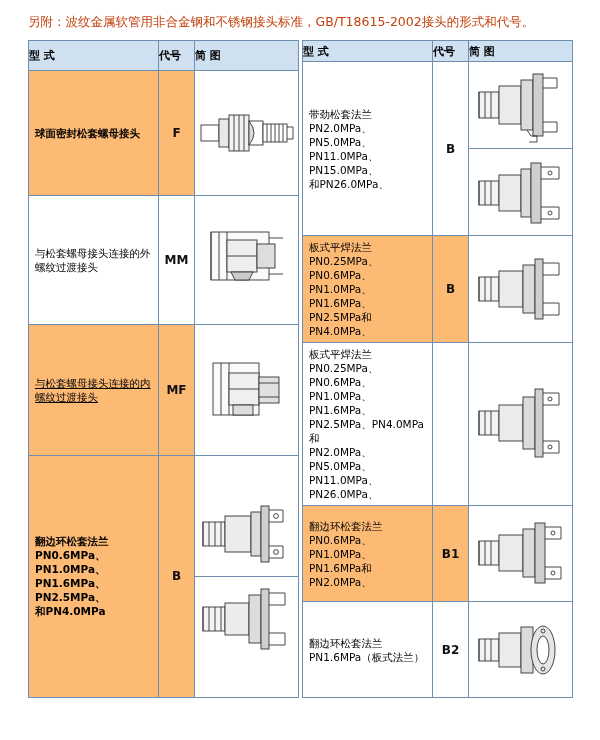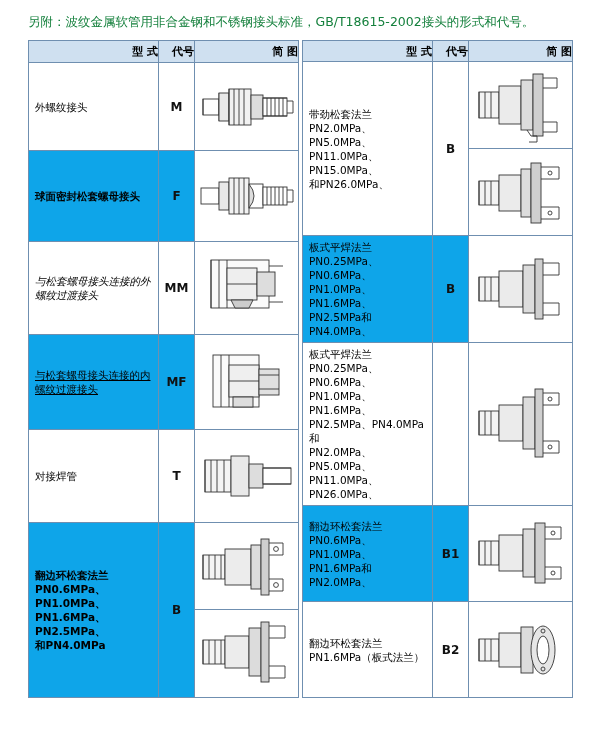--- a/index.html
+++ b/index.html
@@ -6,49 +6,49 @@
   body{
     width:600px;height:740px;
     background:#ffffff;
     font-family:"Liberation Sans","DejaVu Sans",sans-serif;
     color:#111;
     overflow:hidden;
   }
   .page{position:relative;width:600px;height:740px;}
   .title{
     position:absolute;left:28px;top:14px;right:10px;
-    font-size:12.5px;line-height:16px;color:#15803d;
+    font-size:12.5px;line-height:16px;color:#c2410c;
     font-family:"DejaVu Sans","Liberation Sans",sans-serif;
   }
   .tables{
     position:absolute;left:28px;top:40px;width:545px;
     display:flex;gap:0;
   }
   table{border-collapse:collapse;table-layout:fixed;}
   td,th{border:1px solid #6f8fb0;padding:0;}
   .hdr{
     background:#cfe0f0;
-    text-align:right;
+    text-align:left;
     font-size:11px;
     height:20px;
     font-family:"DejaVu Sans","Liberation Sans",sans-serif;
     color:#000;
   }
   .lt{  }
   .cell-name{
     font-size:10.5px;line-height:14px;
     padding:4px 6px;
     font-family:"DejaVu Sans","Liberation Sans",sans-serif;
     color:#000;
   }
   .cell-code{
     text-align:center;font-size:12px;font-weight:bold;
     font-family:"DejaVu Sans","Liberation Sans",sans-serif;
   }
-  .yellow{background:#0ea5e9;}
+  .yellow{background:#fdba74;}
   .white{background:#ffffff;}
   .fig{background:#ffffff;padding:0;}
   .fig svg{display:block;margin:0 auto;}
   .spacer{width:5px;}
 </style>
 </head>
 <body>
 
 <div class="page">
 
@@ -62,39 +62,20 @@
         <col style="width:36px;">
         <col style="width:104px;">
       </colgroup>
       <tbody>
           <tr>
         <th class="hdr">型        式</th>
         <th class="hdr">代号</th>
         <th class="hdr">简        图</th>
       </tr>
 
-      <tr style="height:86px;">
-        <td class="cell-name white" style="white-space:pre-line;">外螺纹接头</td>
-        <td class="cell-code white">M</td>
-        <td class="fig white">
-          <svg width="100" height="80" viewBox="0 0 100 80">
-            <g fill="none" stroke="#333" stroke-width="0.9">
-              <rect x="6" y="32" width="16" height="16"></rect>
-              <path d="M6 32 L6 48 M22 26 L22 54"></path>
-              <rect x="22" y="26" width="10" height="28" fill="#e8e8e8"></rect>
-              <rect x="32" y="22" width="22" height="36" fill="#f2f2f2"></rect>
-              <path d="M32 22 L32 58 M37 22 L37 58 M42 22 L42 58 M47 22 L47 58"></path>
-              <rect x="54" y="28" width="12" height="24" fill="#ddd"></rect>
-              <rect x="66" y="31" width="24" height="18" fill="#fff"></rect>
-              <path d="M66 31 L90 31 M66 49 L90 49 M70 31 L70 49 M74 31 L74 49 M78 31 L78 49 M82 31 L82 49 M86 31 L86 49"></path>
-              <path d="M90 34 L96 34 L96 46 L90 46"></path>
-            </g>
-          </svg>
-        </td>
-      </tr>
 
       <tr style="height:88px;">
         <td class="cell-name yellow" style="white-space:pre-line;font-weight:bold;">球面密封松套螺母接头</td>
         <td class="cell-code yellow">F</td>
         <td class="fig white">
           <svg width="100" height="84" viewBox="0 0 100 84">
             <g fill="none" stroke="#333" stroke-width="0.9">
               <rect x="4" y="34" width="18" height="16"></rect>
               <rect x="22" y="28" width="10" height="28" fill="#e8e8e8"></rect>
               <rect x="32" y="24" width="20" height="36" fill="#f2f2f2"></rect>
@@ -103,21 +84,21 @@
               <rect x="52" y="30" width="14" height="24" fill="none"></rect>
               <rect x="66" y="33" width="24" height="18" fill="#fff"></rect>
               <path d="M70 33 L70 51 M74 33 L74 51 M78 33 L78 51 M82 33 L82 51 M86 33 L86 51"></path>
               <path d="M90 36 L96 36 L96 48 L90 48"></path>
             </g>
           </svg>
         </td>
       </tr>
 
       <tr style="height:90px;">
-        <td class="cell-name white" style="white-space:pre-line;font-style:italic;">与松套螺母接头连接的外螺纹过渡接头</td>
+        <td class="cell-name white" style="white-space:pre-line;">与松套螺母接头连接的外螺纹过渡接头</td>
         <td class="cell-code white">MM</td>
         <td class="fig white">
           <svg width="100" height="84" viewBox="0 0 100 84">
             <g fill="none" stroke="#333" stroke-width="0.9">
               <rect x="14" y="14" width="58" height="48" fill="#fafafa"></rect>
               <path d="M14 14 L14 62 M22 14 L22 62 M30 14 L30 62"></path>
               <rect x="30" y="22" width="30" height="32" fill="#eee"></rect>
               <path d="M30 38 L60 38"></path>
               <rect x="60" y="26" width="18" height="24" fill="#ddd"></rect>
               <path d="M34 54 L56 54 L52 62 L38 62 Z" fill="#ccc"></path>
@@ -138,36 +119,20 @@
               <rect x="32" y="26" width="30" height="32" fill="#efefef"></rect>
               <path d="M32 42 L62 42"></path>
               <rect x="62" y="30" width="20" height="26" fill="#e0e0e0"></rect>
               <path d="M62 36 L82 36 M62 50 L82 50"></path>
               <rect x="36" y="58" width="20" height="10" fill="#ddd"></rect>
             </g>
           </svg>
         </td>
       </tr>
 
-      <tr style="height:90px;">
-        <td class="cell-name white" style="white-space:pre-line;">对接焊管</td>
-        <td class="cell-code white">T</td>
-        <td class="fig white">
-          <svg width="100" height="84" viewBox="0 0 100 84">
-            <g fill="none" stroke="#333" stroke-width="0.9">
-              <rect x="8" y="26" width="26" height="32" fill="#f4f4f4"></rect>
-              <path d="M8 26 L8 58 M14 26 L14 58 M20 26 L20 58 M27 26 L27 58"></path>
-              <rect x="34" y="22" width="18" height="40" fill="#e9e9e9"></rect>
-              <rect x="52" y="30" width="14" height="24" fill="#ddd"></rect>
-              <rect x="66" y="34" width="28" height="16" fill="#fff"></rect>
-              <path d="M66 34 L94 34 M66 50 L94 50"></path>
-            </g>
-          </svg>
-        </td>
-      </tr>
 
       <tr style="height:170px;">
         <td class="cell-name yellow" style="white-space:pre-line;font-weight:bold;">翻边环松套法兰
 PN0.6MPa、PN1.0MPa、
 PN1.6MPa、PN2.5MPa、
 和PN4.0MPa</td>
         <td class="cell-code yellow">B</td>
         <td class="fig white" style="padding:0;">
           <div style="border-bottom:1px solid #6f8fb0;">
             <svg width="100" height="84" viewBox="0 0 100 84">

